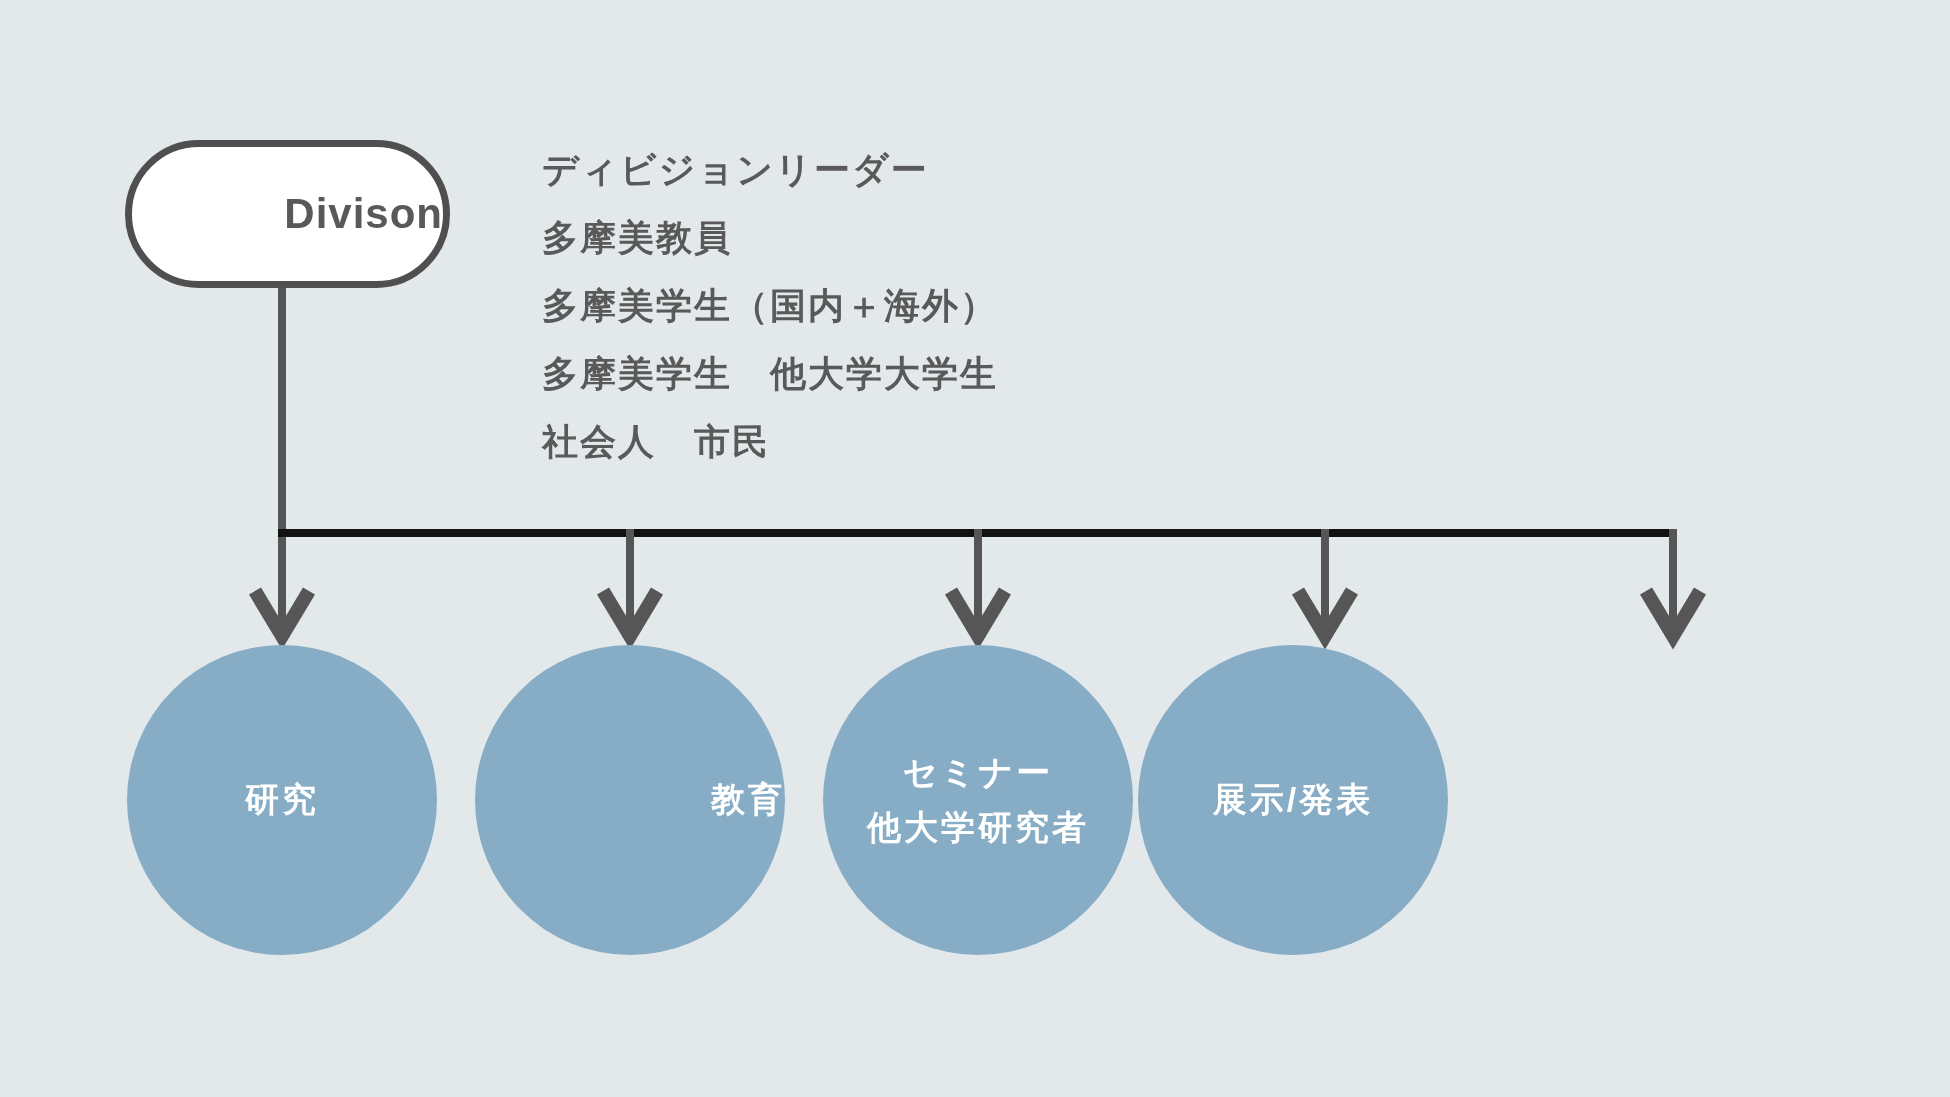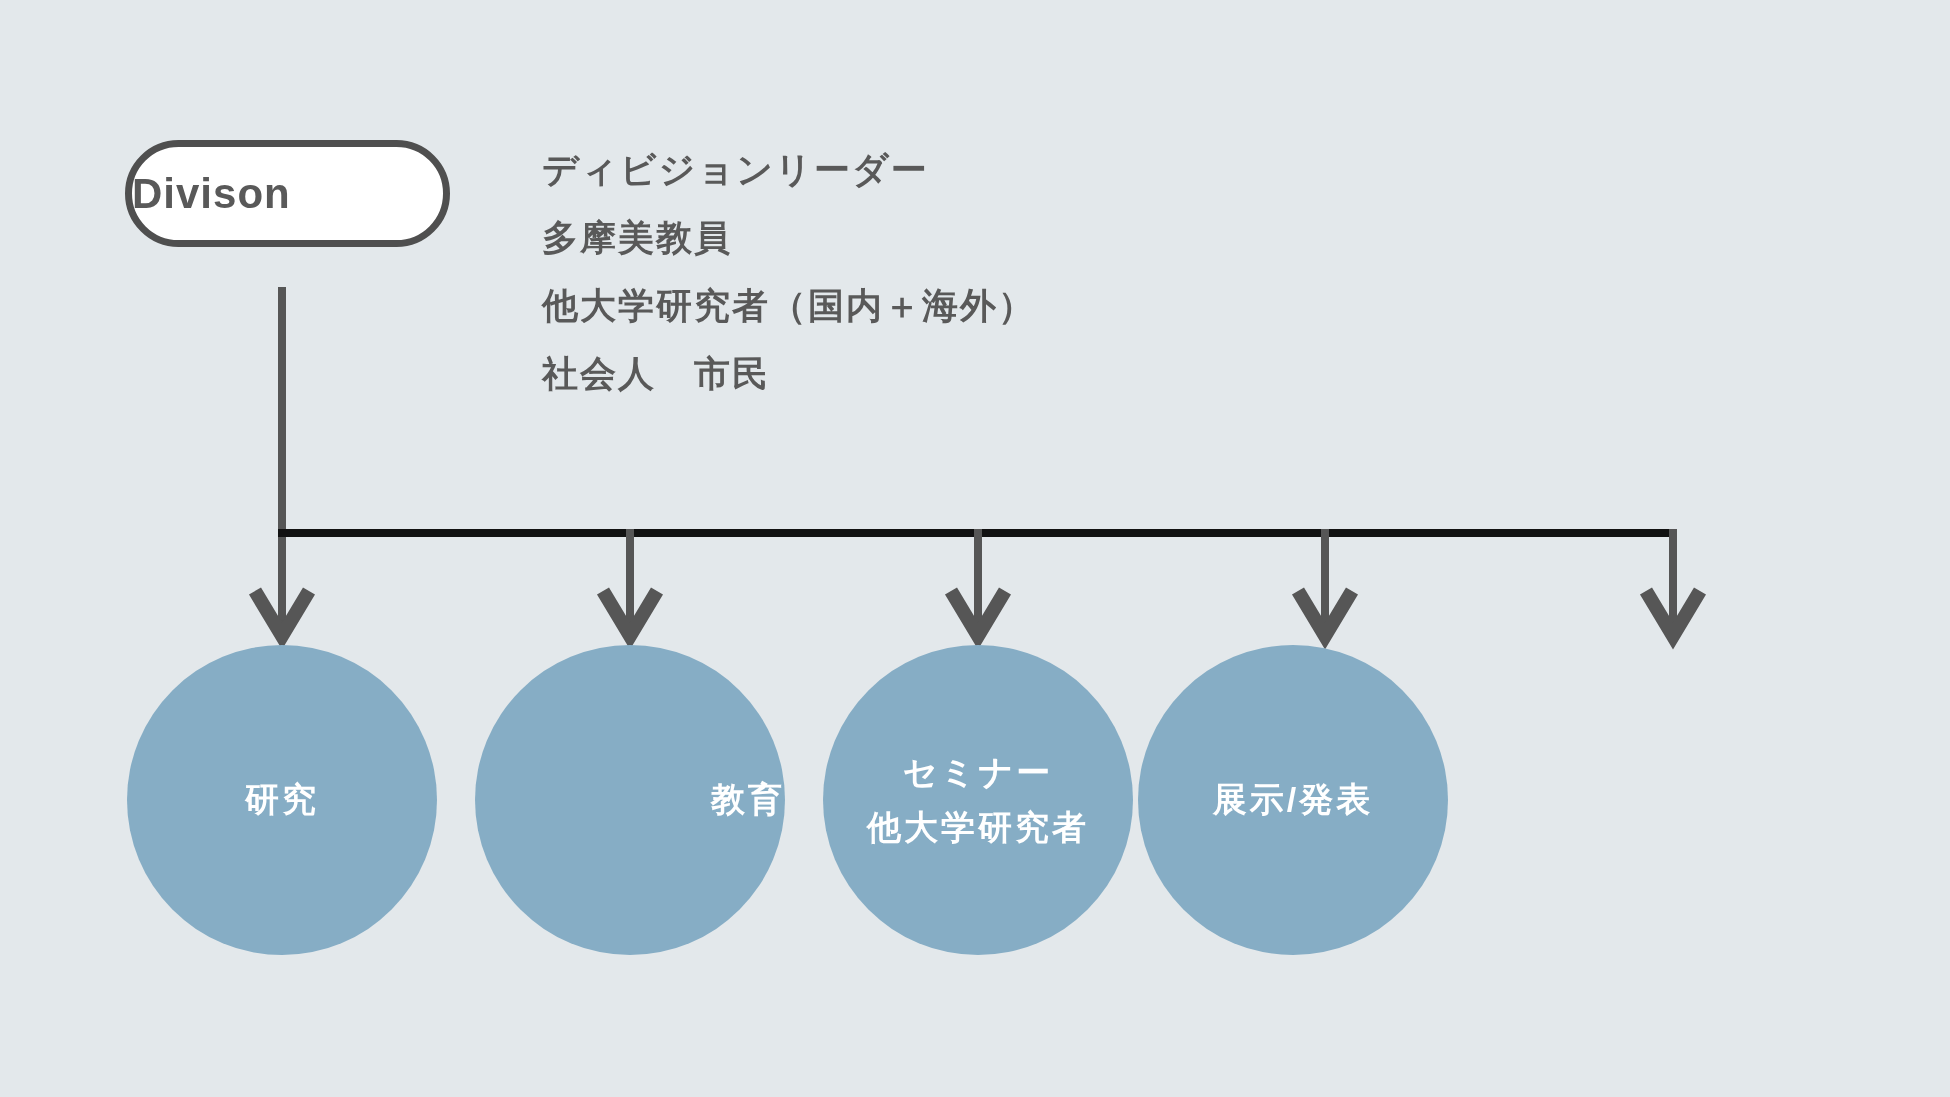--- a/index.html
+++ b/index.html
@@ -28,27 +28,27 @@
     position: absolute;
     left: 0; top: 0;
     width: 1950px;
     height: 1097px;
     display: block;
   }
 
   .pill {
     position: absolute;
     left: 125px; top: 140px;
-    width: 325px; height: 107px;
+    width: 325px; height: 148px;
     background: var(--pill-fill);
     border: 7px solid var(--pill-border);
     border-radius: 80px;
     display: flex;
     align-items: center;
-    justify-content: flex-start;
+    justify-content: flex-end;
   }
   .pill span {
     font-size: 42px;
     font-weight: bold;
     color: var(--text-dark);
     letter-spacing: 1px;
   }
 
   .info {
     position: absolute;
@@ -112,21 +112,22 @@
     <polyline points="1646,591 1673,636 1700,591" fill="none" stroke="#565656" stroke-width="14"></polyline>
   </svg>
 
   <div class="pill">
     <span>Divison</span>
   </div>
 
   <div class="info">
     <div class="info-line">ディビジョンリーダー</div>
     <div class="info-line">多摩美教員</div>
-    <div class="info-line">他大学研究者（国内＋海外）</div>
+    <div class="info-line">多摩美学生（国内＋海外）</div>
+    <div class="info-line">多摩美学生　他大学大学生</div>
     <div class="info-line">社会人　市民</div>
   </div>
 
   <div class="circle c1">
     <span>研究</span>
   </div>
   <div class="circle c2">
     <span>教育</span>
   </div>
   <div class="circle c3">

